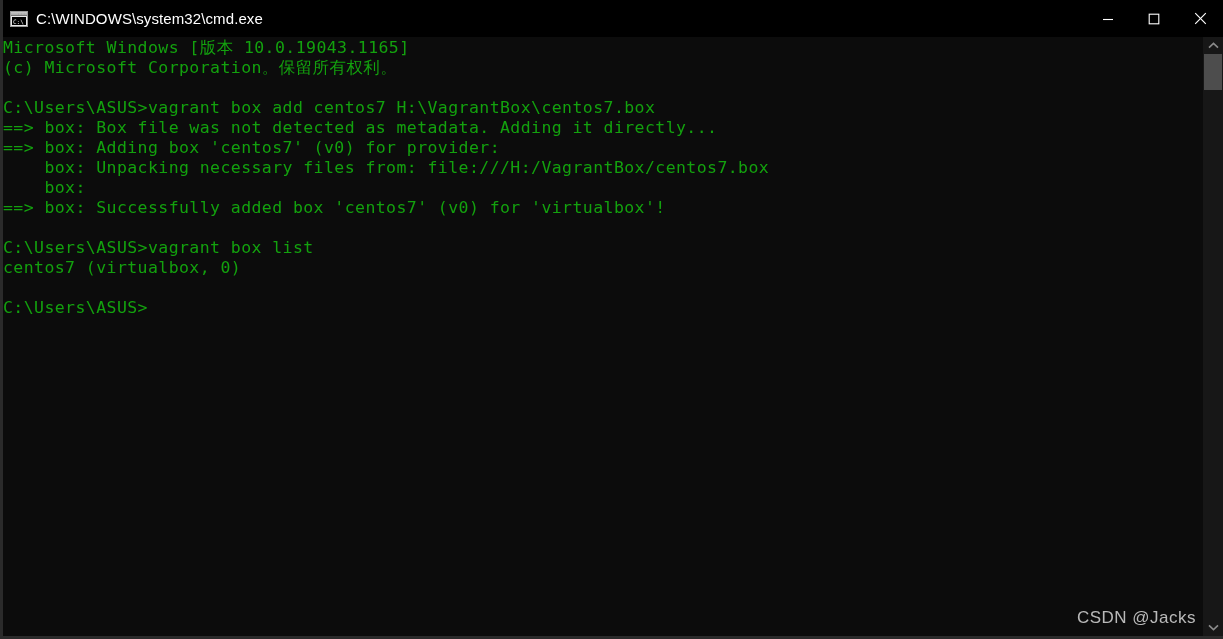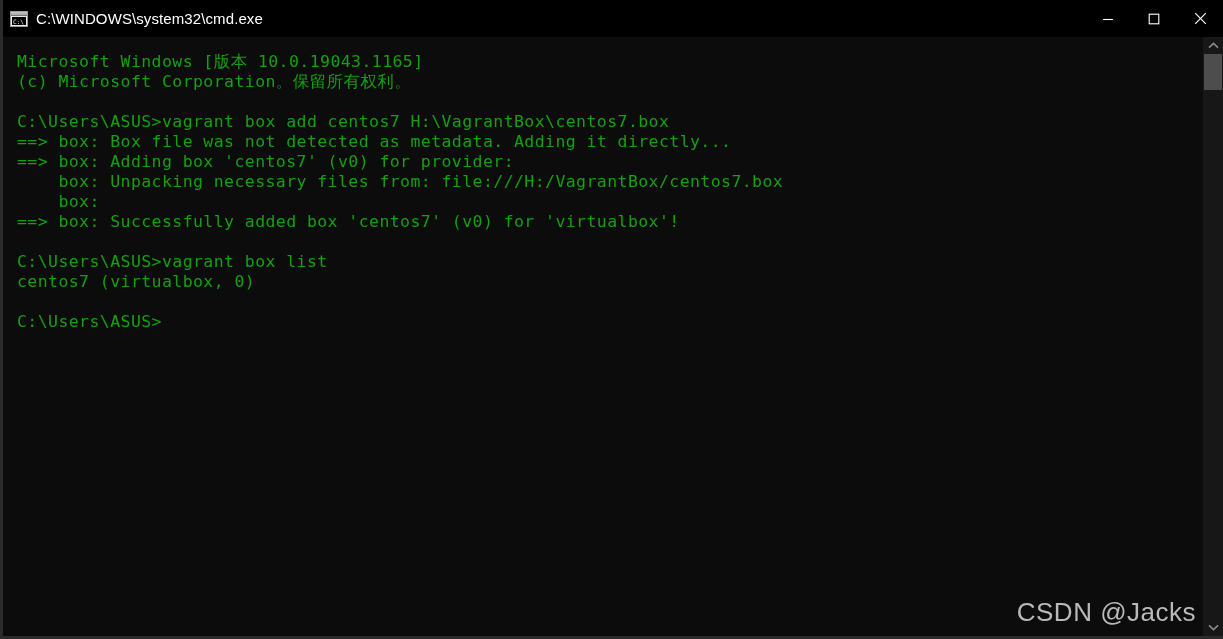--- a/index.html
+++ b/index.html
@@ -111,21 +111,21 @@
     right: 0;
     bottom: 0;
     background: #0c0c0c;
     overflow: hidden;
   }
   #buffer {
     position: absolute;
     left: 0;
     top: 1px;
     padding: 0;
-    margin: 14px;
+    margin: 0;
     color: #13a10e;
     font-family: "DejaVu Sans Mono", monospace;
     font-size: 16.5px;
     line-height: 20px;
     letter-spacing: 0.42px;
     white-space: pre;
     -webkit-font-smoothing: none;
   }
   #buffer .line { height: 20px; }
 
@@ -167,21 +167,21 @@
     background: #4d4d4d;
   }
 
   
   #watermark {
     position: absolute;
     right: 27px;
     bottom: 8px;
     color: #c8c8c8;
     font-family: "Liberation Sans", sans-serif;
-    font-size: 26px;
+    font-size: 17px;
     letter-spacing: 0.5px;
     opacity: 0.92;
     z-index: 3;
     white-space: nowrap;
     pointer-events: none;
   }
 </style>
 </head>
 <body>
 

